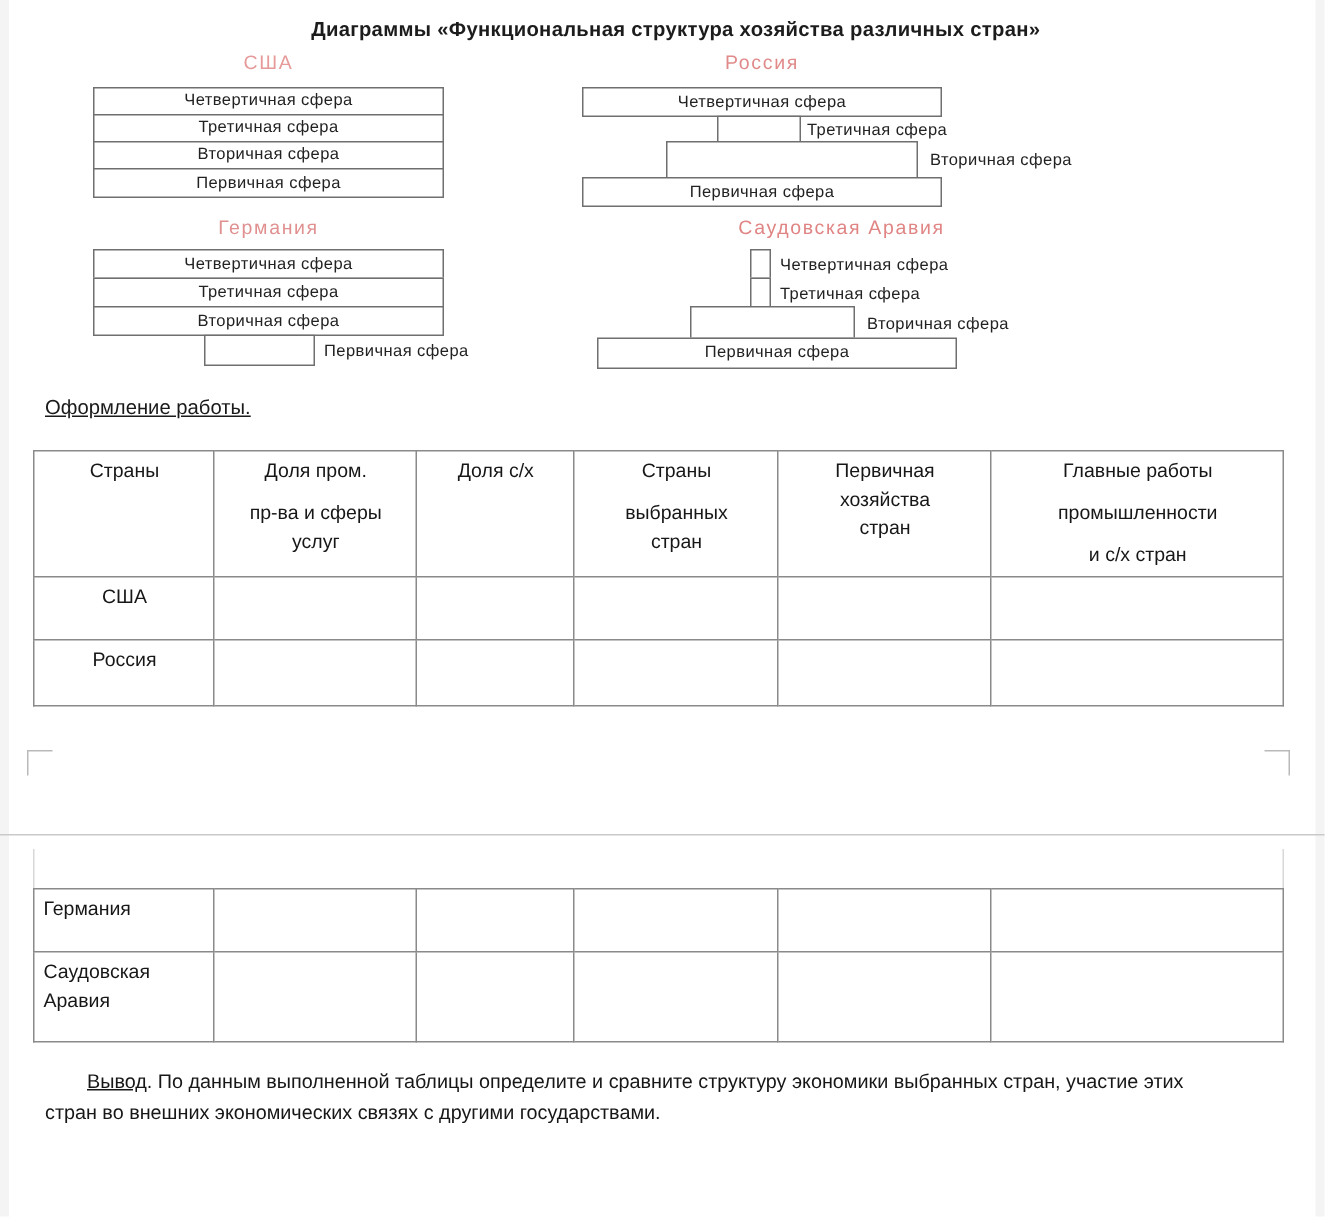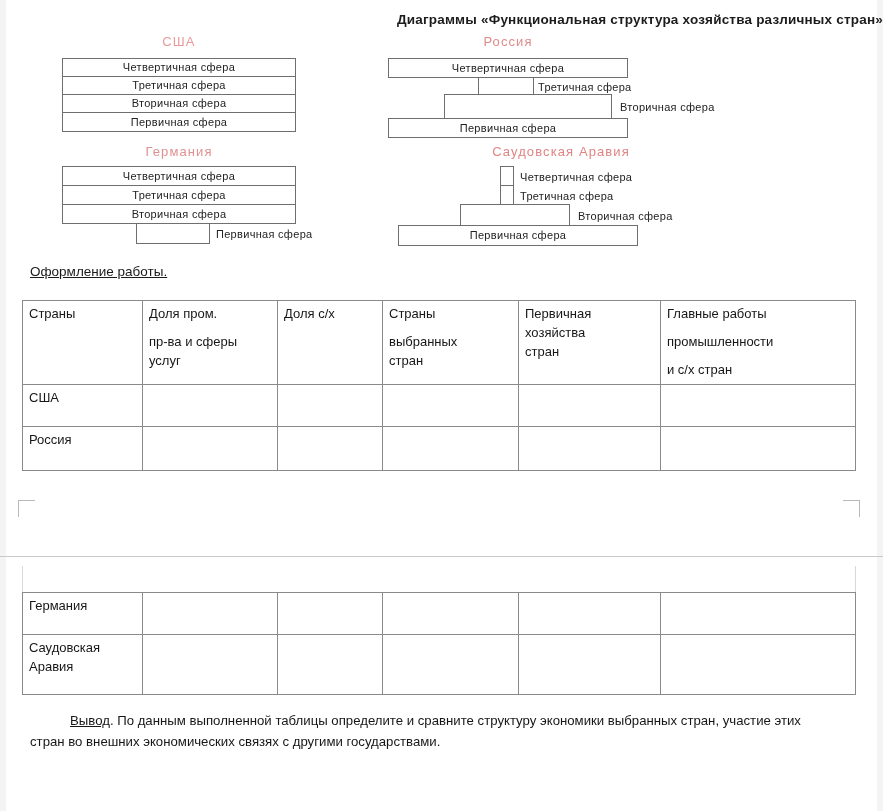--- a/index.html
+++ b/index.html
@@ -20,21 +20,21 @@
     position: absolute; top: 0; bottom: 0; width: 6px;
     background: #f4f4f4;
   }
   .scan-edge-left { left: 0; }
   .scan-edge-right { right: 0; }
 
   
   .doc-title {
     position: absolute;
     left: 18px; right: 0; top: 12px;
-    text-align: right;
+    text-align: center;
     font-size: 13.5px;
     font-weight: bold;
     letter-spacing: .2px;
     color: #1c1c1c;
   }
 
   
   .diagrams {
     position: absolute;
     left: 0; top: 34px;
@@ -92,21 +92,21 @@
     background: #fff;
   }
   table.grid td {
     border: 1px solid #8a8a8a;
     vertical-align: top;
     padding: 4px 5px 4px 6px;
     font-size: 13px;
     line-height: 1.45;
     color: #171717;
   }
-  .tbl-top { left: 22px; top: 300px; width: 833px; }
+  .tbl-top { left: 22px; top: 300px; width: 833px; text-align: center; }
   .tbl-bottom { left: 22px; top: 592px; width: 833px; }
 
   .hdr-line { display: block; }
   .hdr-gap { display: block; height: 9px; }
 
   
   .corner {
     position: absolute;
     width: 16px; height: 16px;
     border-color: #b9b9b9;
@@ -129,21 +129,21 @@
   .conclusion {
     position: absolute;
     left: 30px; top: 710px;
     width: 790px;
     font-size: 13.2px;
     line-height: 1.62;
     color: #171717;
   }
   .conclusion .lead {
     text-decoration: underline;
-    margin-left: 40px;
+    margin-left: 28px;
   }
 </style>
 </head>
 <body>
 
 <div class="scan-edge-left"></div>
 <div class="scan-edge-right"></div>
 
 <div class="doc-title">Диаграммы «Функциональная структура хозяйства различных стран»</div>
 

